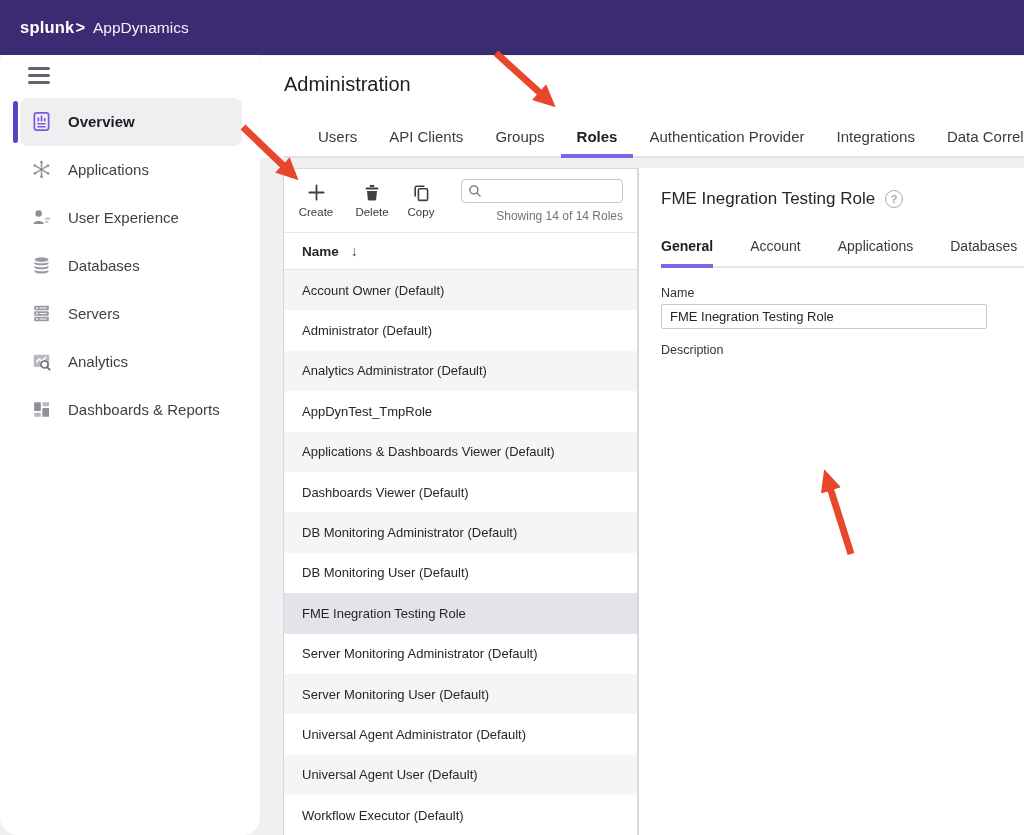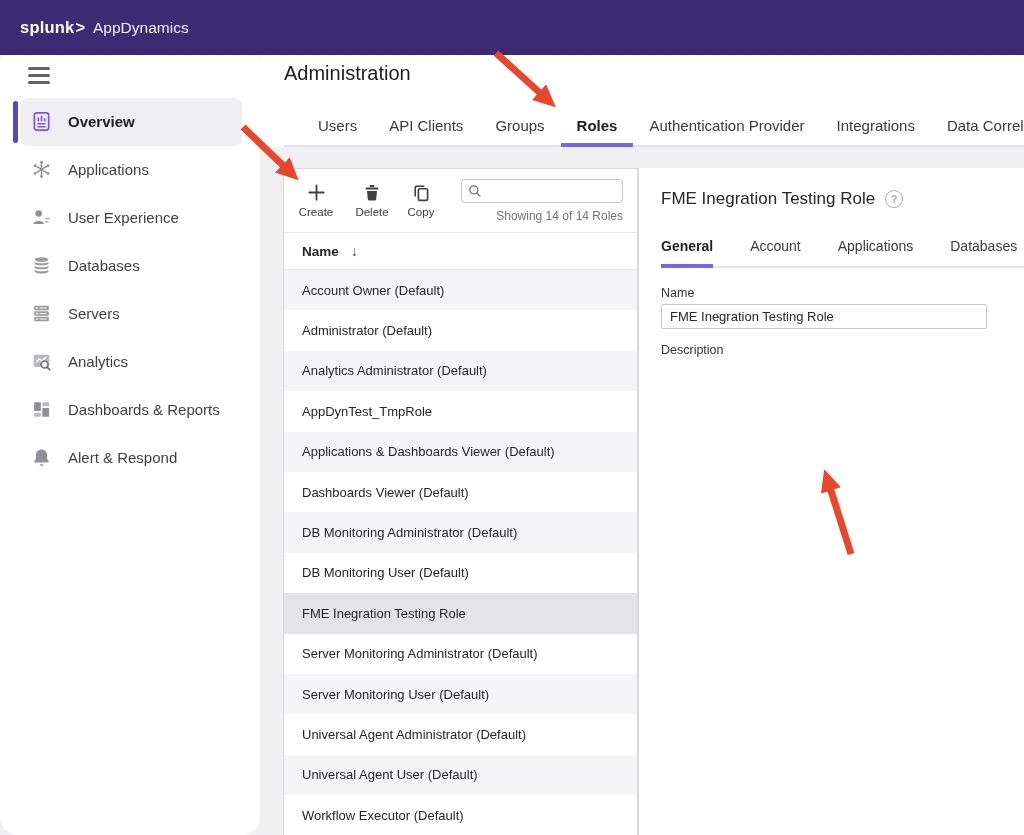--- a/index.html
+++ b/index.html
@@ -20,21 +20,21 @@
   .hamburger span:last-child { margin-bottom:0; }
   .nav-item { position:relative; height:48px; display:flex; align-items:center;
               padding-left:30px; font-size:15px; color:#3f3f46; cursor:pointer; }
   .nav-item .icn { width:22px; height:22px; margin-right:16px; display:flex; align-items:center; justify-content:center; flex:0 0 auto; }
   .nav-item.selected { background:#efeff2; border-radius:8px; margin:0 18px 0 20px;
                        padding-left:10px; font-weight:bold; color:#1d1d22; }
   .accent-bar { position:absolute; left:-7px; top:3px; bottom:3px; width:5px;
                 background:#5546c9; border-radius:3px; }
 
   
-  .main-header { position:absolute; left:260px; top:45px; right:0; height:102px; background:#fff; }
+  .main-header { position:absolute; left:260px; top:56px; right:0; height:102px; background:#fff; }
   .page-title { position:absolute; left:24px; top:17px; font-size:20px; color:#1d1d22; }
   .tabs { position:absolute; left:24px; right:0; bottom:0; display:flex;
           border-bottom:2px solid #e2e3e6; padding-left:18px; }
   .tab { padding:9px 16px; font-size:15px; color:#3a3a41; margin-bottom:-2px; cursor:pointer; white-space:nowrap; }
   .tab.active { font-weight:bold; color:#1d1d22; border-bottom:4px solid #7668e4; }
 
   
   .list-panel { position:absolute; left:283px; top:168px; width:355px; bottom:0; background:#fff;
                 border:1px solid #d8d8dd; border-bottom:none; overflow:hidden; }
   .toolbar { position:relative; height:64px; border-bottom:1px solid #e6e6ea; }
@@ -191,29 +191,20 @@
         <svg viewBox="0 0 20 20" width="21" height="21">
             <rect x="3" y="3" width="6.4" height="8.4" rx=".8" fill="#8f8f97"></rect>
             <rect x="10.8" y="3" width="6.4" height="4" rx=".8" fill="#b9b9c0"></rect>
             <rect x="10.8" y="8.6" width="6.4" height="8.4" rx=".8" fill="#8f8f97"></rect>
             <rect x="3" y="13" width="6.4" height="4" rx=".8" fill="#b9b9c0"></rect>
           </svg>
       </span>
       <span>Dashboards &amp; Reports</span>
     </div>
 
-    <div class="nav-item">
-      <span class="icn">
-        <svg viewBox="0 0 20 20" width="21" height="21" fill="#8f8f97">
-            <path d="M10 2.4 c3.2 0 5.4 2.3 5.4 5.6 v3.4 l1.4 2.2 c.3 .5 0 1.2 -.7 1.2 H3.9 c-.7 0 -1 -.7 -.7 -1.2 l1.4 -2.2 V8 c0 -3.3 2.2 -5.6 5.4 -5.6 z"></path>
-            <path d="M8.1 16.4 a1.95 1.95 0 0 0 3.8 0 z"></path>
-          </svg>
-      </span>
-      <span>Alert &amp; Respond</span>
-    </div>
 
   </div>
 
   <div class="main-header">
     <div class="page-title">Administration</div>
     <div class="tabs">
       <div class="tab">Users</div>
       <div class="tab">API Clients</div>
       <div class="tab">Groups</div>
       <div class="tab active">Roles</div>

